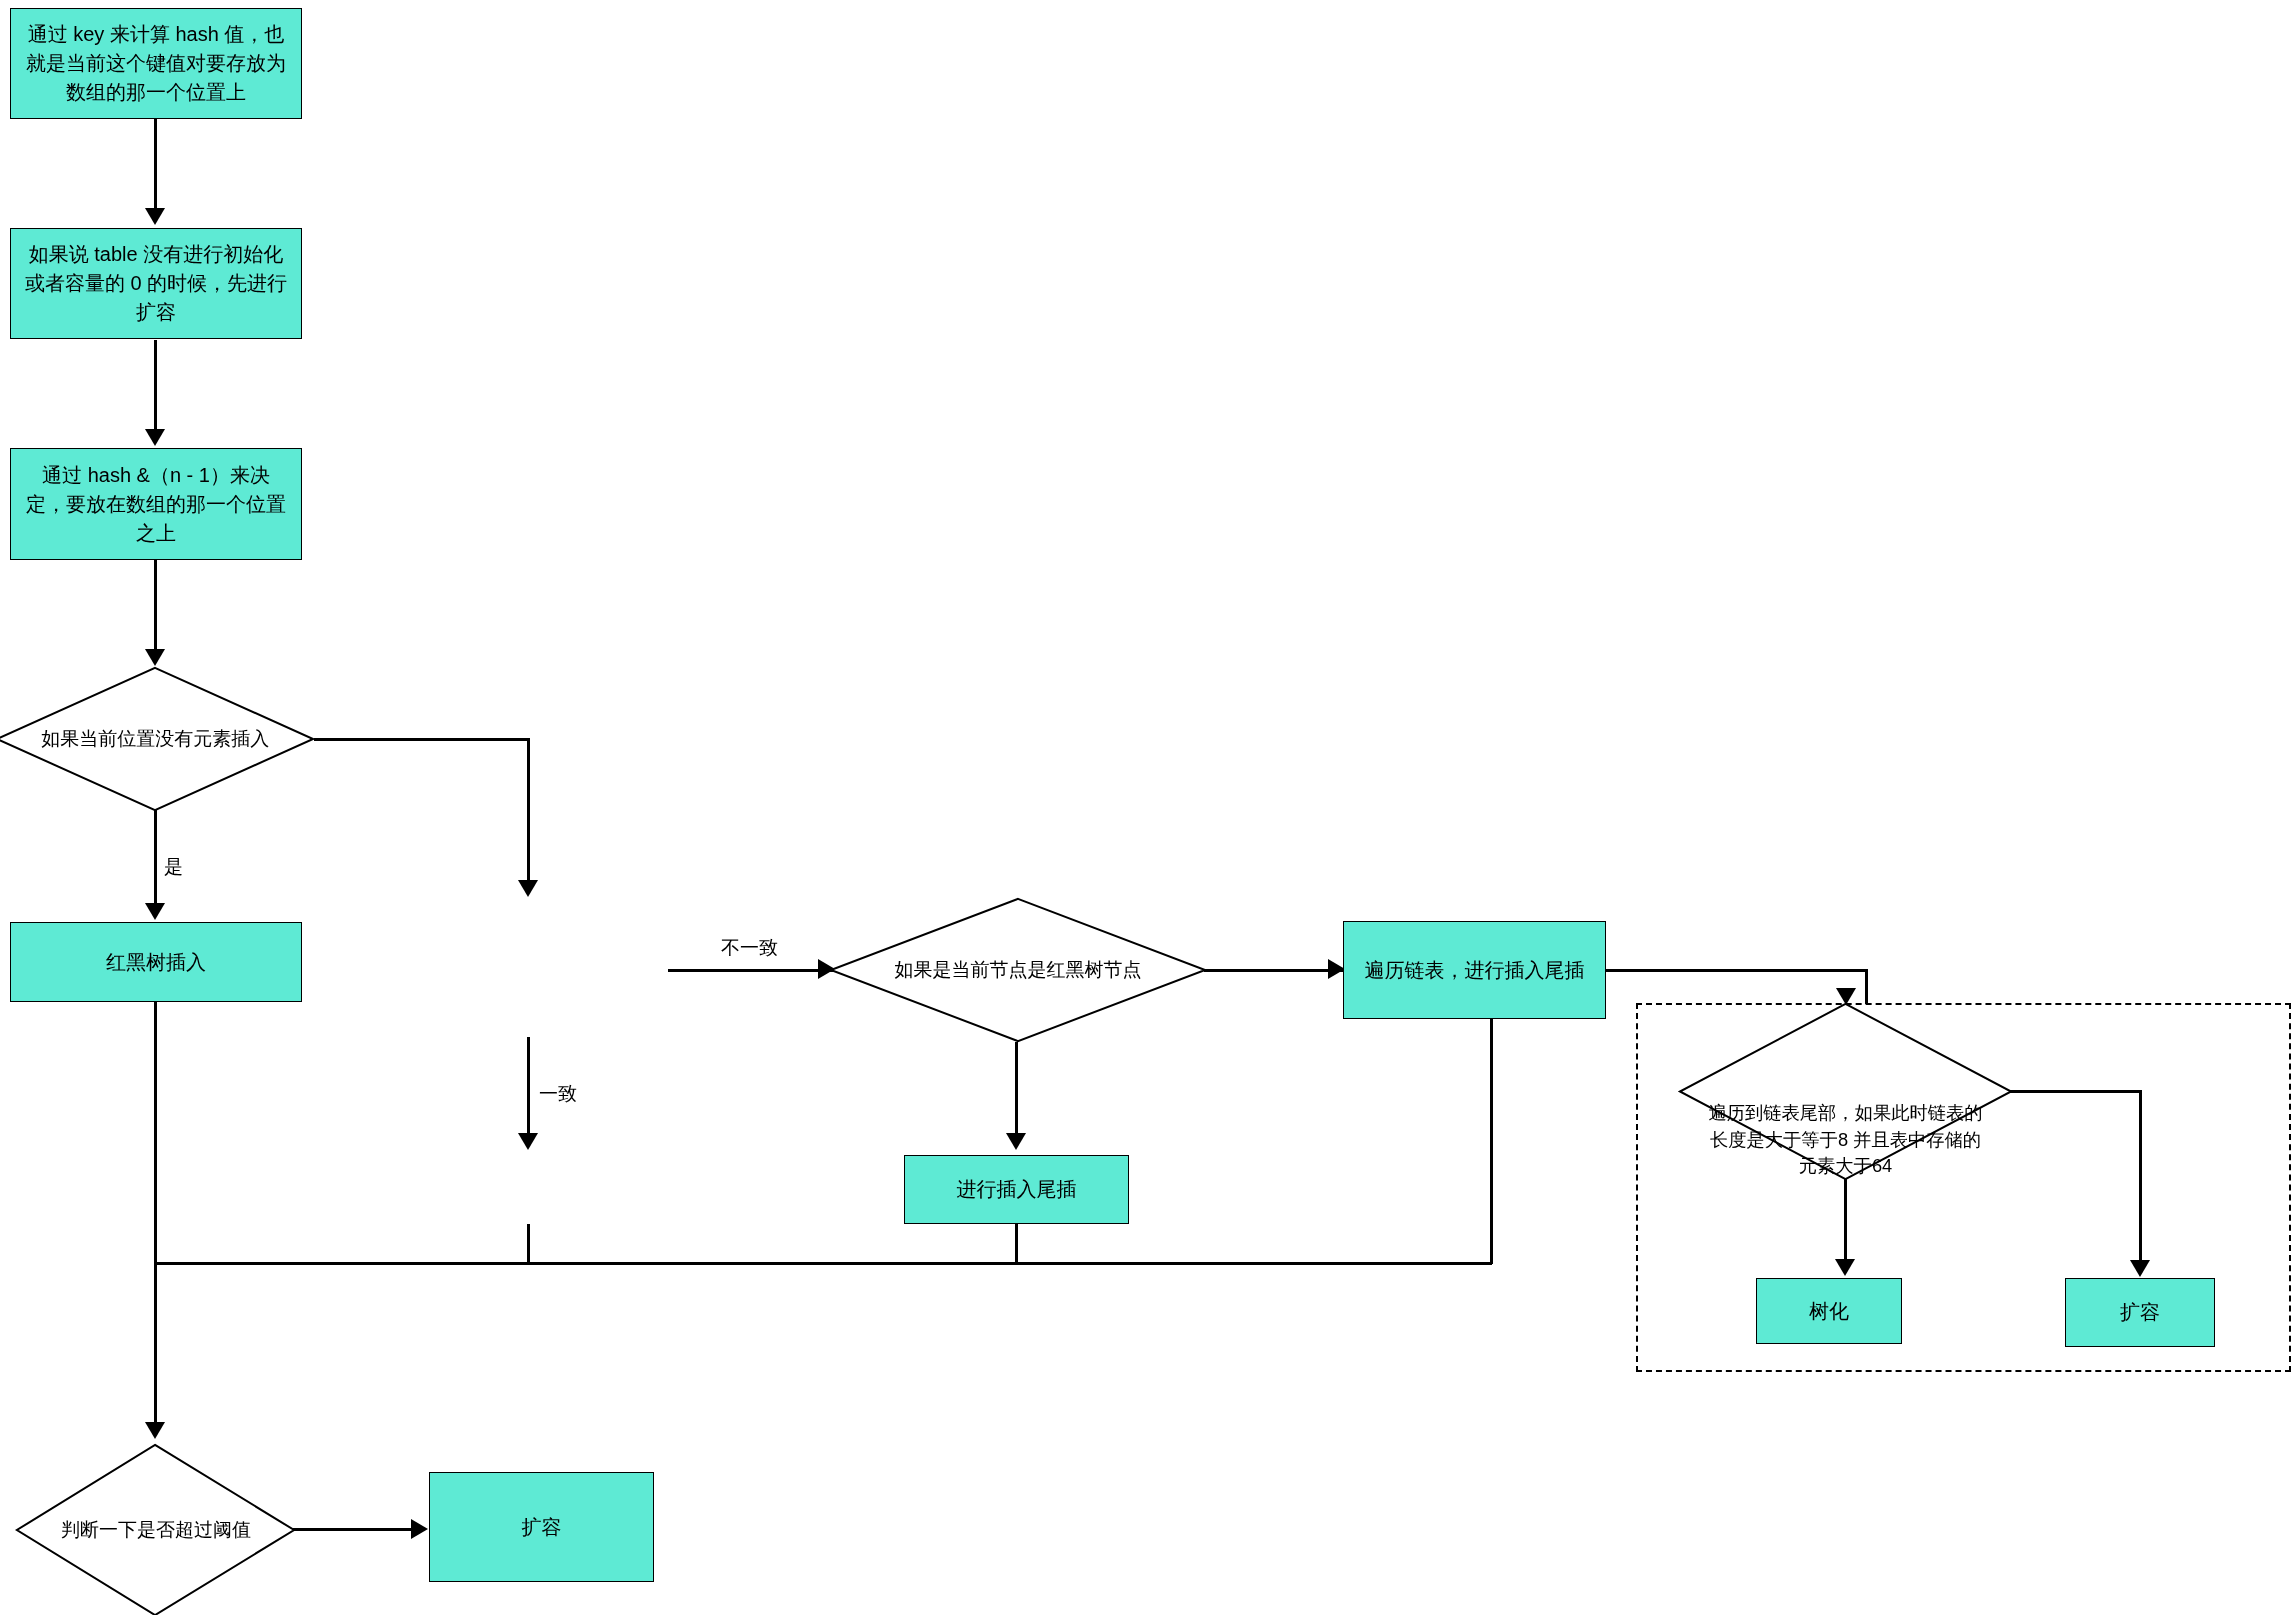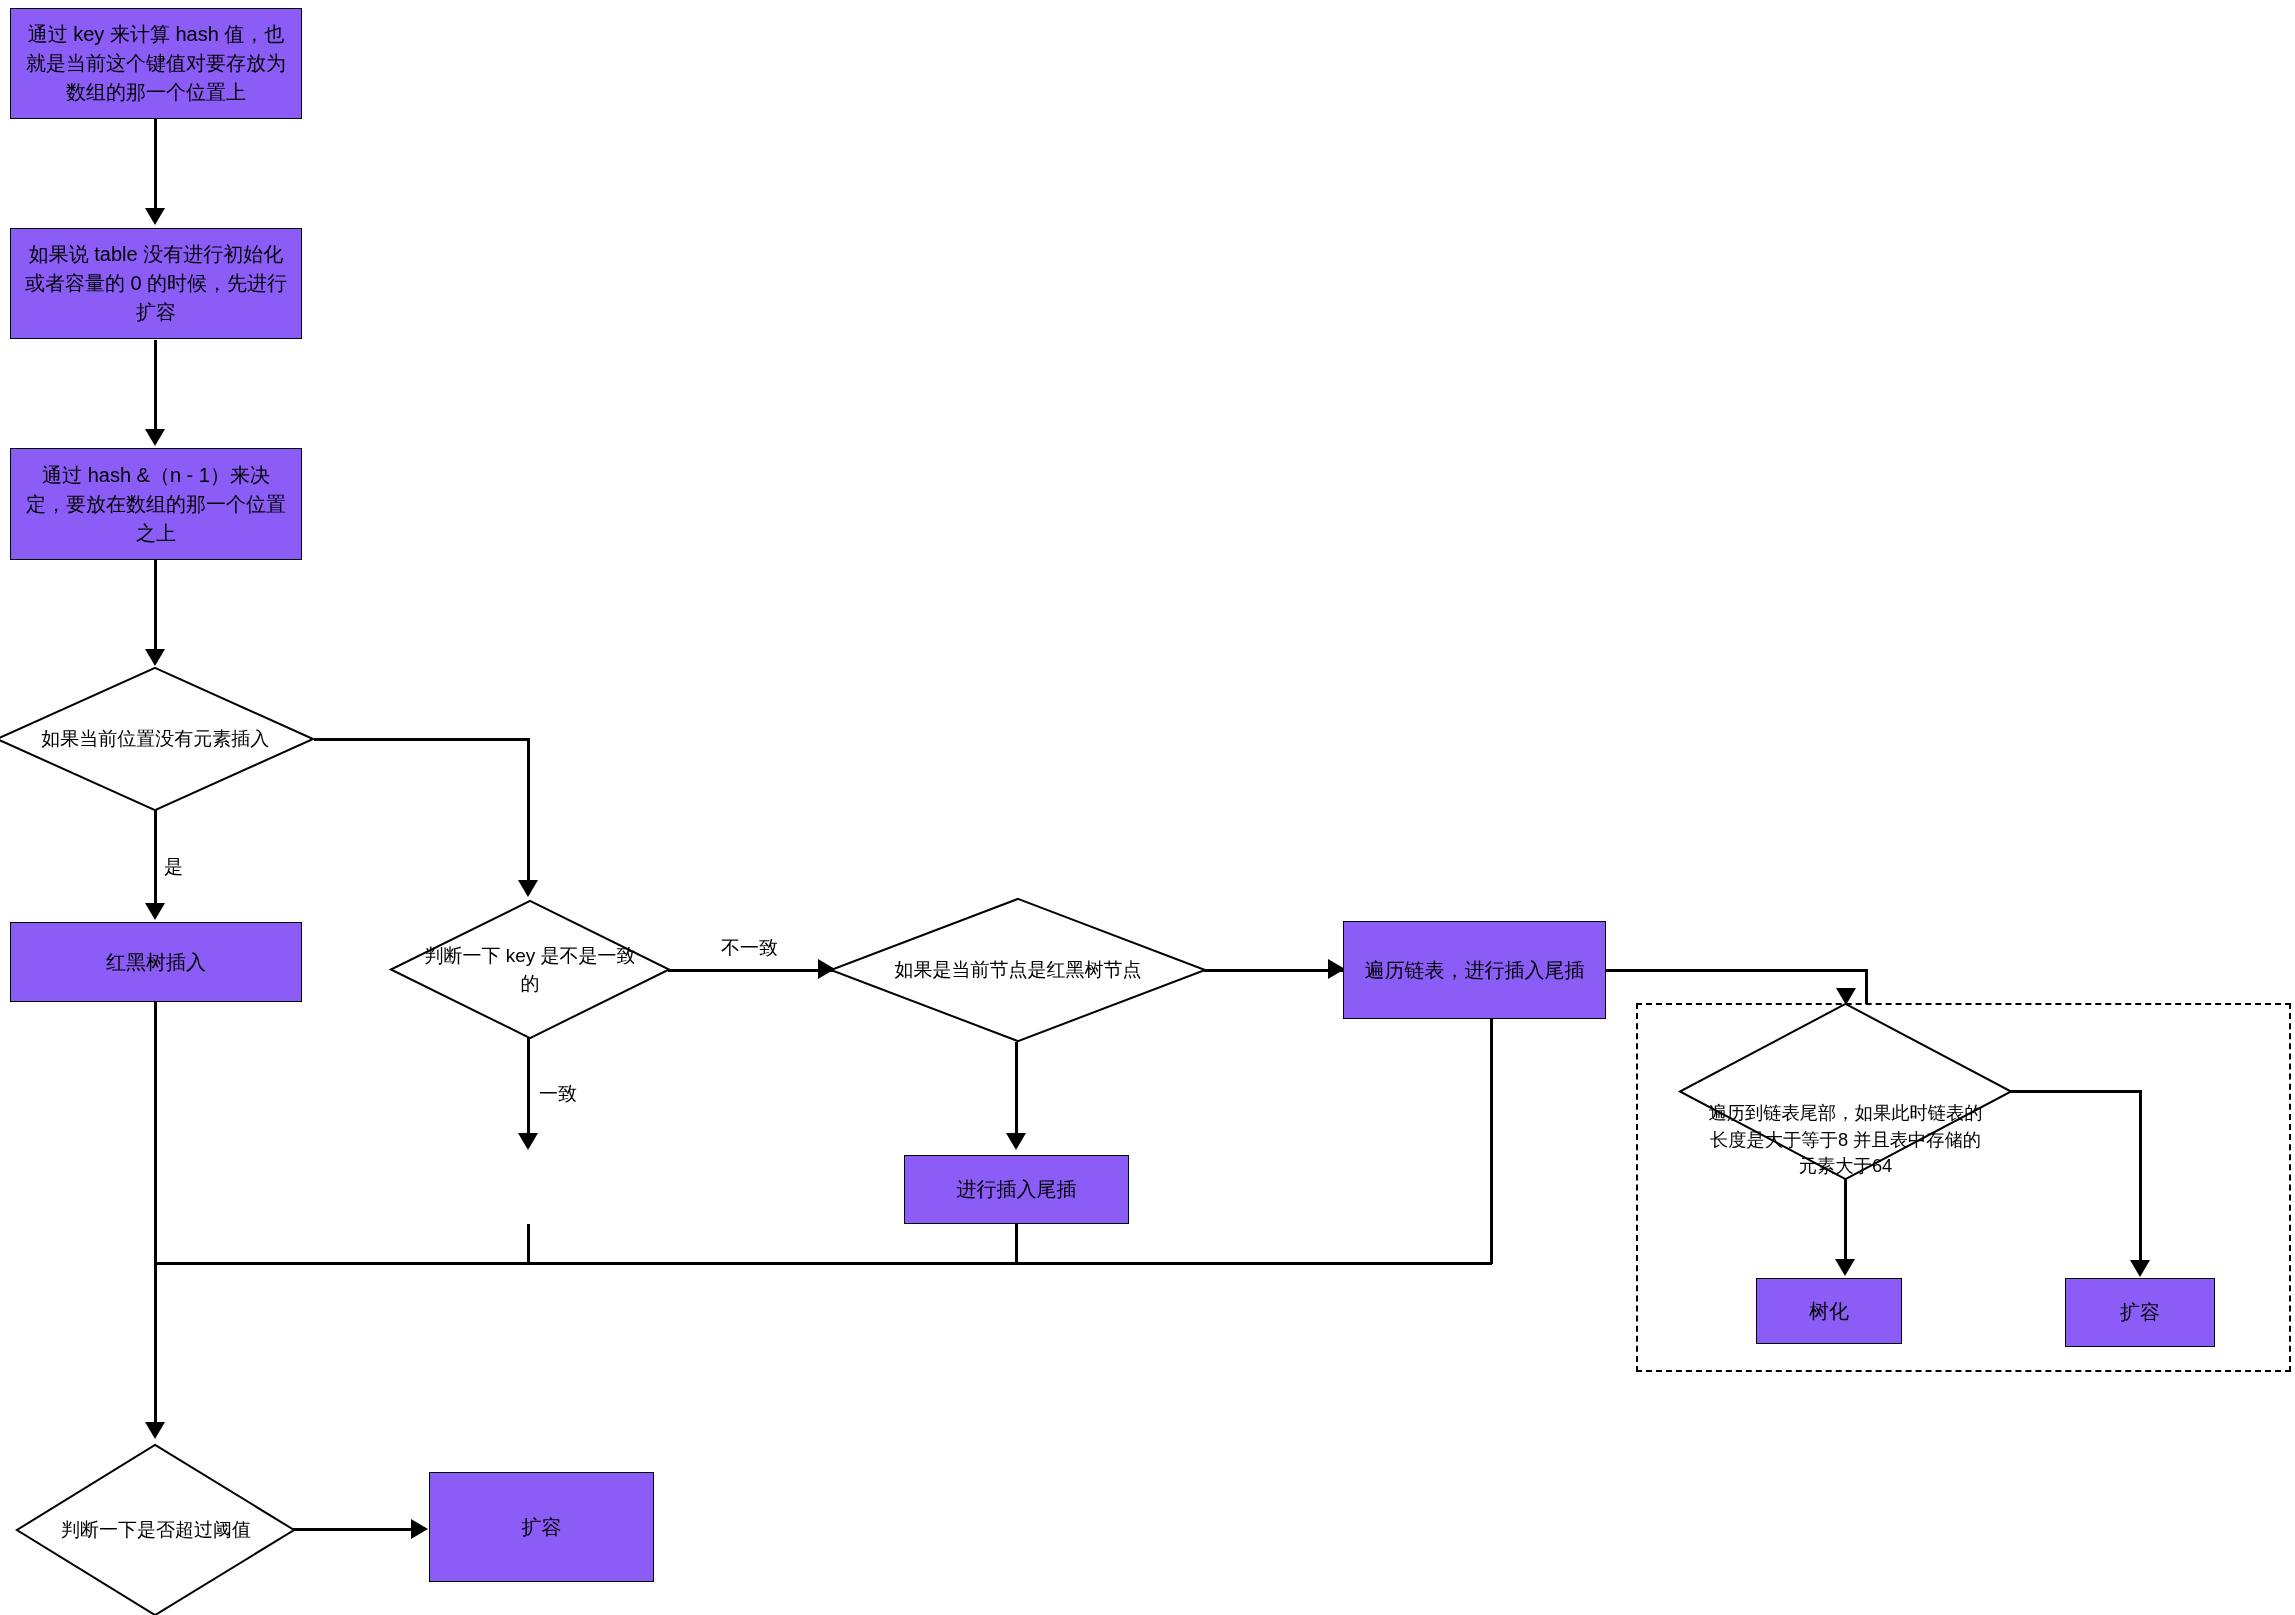--- a/index.html
+++ b/index.html
@@ -24,21 +24,21 @@
     box-sizing: border-box;
     display: flex;
     align-items: center;
     justify-content: center;
     text-align: center;
     color: #000000;
     z-index: 4;
   }
   .box {
     border: 1.8px solid #000000;
-    background: #8b5cf6;
+    background: #5eead4;
   }
   .box .txt {
     display: block;
     width: 100%;
     padding: 0 5.5px;
     line-height: 1.45;
     white-space: pre-line;
   }
   
   .diamond {
@@ -131,27 +131,20 @@
     <svg viewBox="0 0 348 158" preserveAspectRatio="none">
       <polygon points="174,1 347,79 174,157 1,79" fill="#ffffff" stroke="#000000" stroke-width="2.2"></polygon>
     </svg>
     <span class="txt">如果当前位置没有元素插入</span>
   </div>
 
   <div class="node box fs-22" style="left:10px; top:922px; width:292px; height:80px;">
     <span class="txt">红黑树插入</span>
   </div>
 
-  <div class="node diamond fs-21" style="left:390px; top:900px; width:280px; height:139px;">
-    <svg viewBox="0 0 306 152" preserveAspectRatio="none">
-      <polygon points="153,1 305,76 153,151 1,76" fill="#ffffff" stroke="#000000" stroke-width="2.2"></polygon>
-    </svg>
-    <span class="txt">判断一下 key 是不是一致
-的</span>
-  </div>
 
 
   <div class="node diamond fs-21" style="left:830px; top:898px; width:376px; height:144px;">
     <svg viewBox="0 0 412 158" preserveAspectRatio="none">
       <polygon points="206,1 411,79 206,157 1,79" fill="#ffffff" stroke="#000000" stroke-width="2.2"></polygon>
     </svg>
     <span class="txt">如果是当前节点是红黑树节点</span>
   </div>
 
   <div class="node box fs-22" style="left:904px; top:1155px; width:225px; height:69px;">

